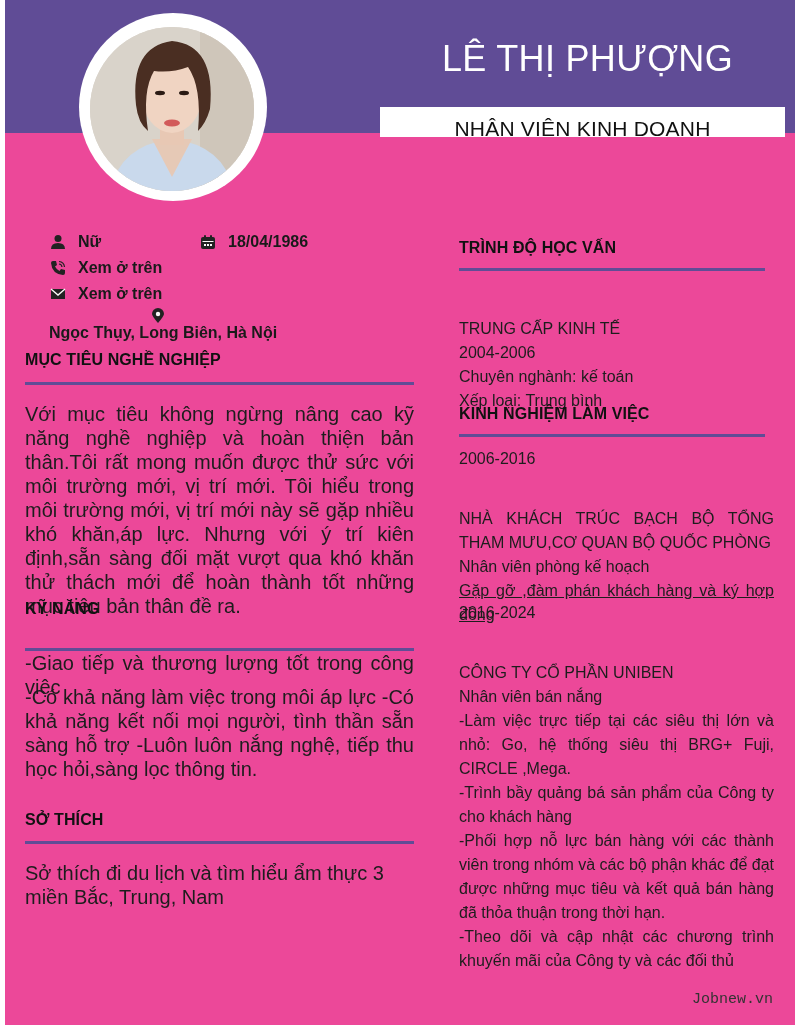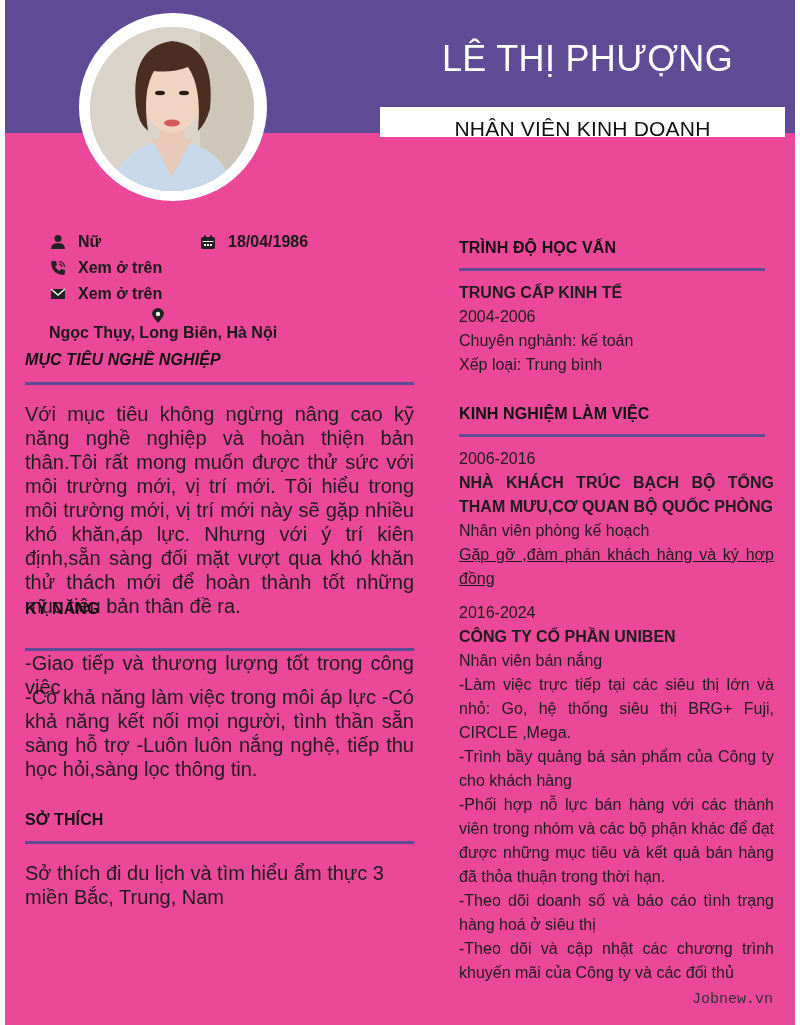--- a/index.html
+++ b/index.html
@@ -21,21 +21,21 @@
     .contact { position: absolute; left: 44px; top: 230px; width: 380px; font-size: 16px; font-weight: 600; }
     .contact-row { position: absolute; left: 0; height: 24px; display: flex; align-items: center; }
     .contact-row .ic { width: 18px; height: 18px; margin-right: 11px; display: inline-flex; align-items: center; justify-content: center; }
     .contact-row .ic svg { width: 16px; height: 16px; fill: #222; }
 
     .section { position: absolute; }
     .sec-title { font-size: 16px; font-weight: 700; color: #111; letter-spacing: 0.1px; }
     .sec-line { position: absolute; height: 3px; background: #604c96; }
     .para { font-size: 20px; line-height: 24px; color: #1d1d1d; text-align: justify; }
     .rtext { font-size: 16px; line-height: 24px; color: #1d1d1d; }
-    .bold { font-weight: 700; }
+    .bold { font-weight: 400; margin-top: 36px; }
     .watermark { position: absolute; right: 22px; top: 991px; font-family: "Liberation Mono", "DejaVu Sans Mono", monospace;
                  font-size: 15px; color: #333; }
   </style>
 </head>
 <body>
 
 <div class="page">
 
   <div class="header"></div>
   <div class="name">LÊ THỊ PHƯỢNG</div>
@@ -105,21 +105,21 @@
       <span class="ic">
         <svg viewBox="0 0 16 16">
             <path d="M8 15 Q2 8 2 6 A6 6 0 0 1 14 6 Q14 8 8 15 Z"></path>
             <circle cx="8" cy="6" r="2.2" fill="#faf9f8"></circle>
           </svg>
       </span>
       <span>Ngọc Thụy, Long Biên, Hà Nội</span>
     </div>
   </div>
 
-  <div class="section" style="left:20px; top:351px; width:390px;font-style:italic;">
+  <div class="section" style="left:20px; top:351px; width:390px;">
     <div class="sec-title">MỤC TIÊU NGHỀ NGHIỆP</div>
   </div>
   <div class="sec-line" style="left:20px; top:382px; width:389px;"></div>
   <div class="para" style="position:absolute; left:20px; top:402px; width:389px;">Với mục tiêu không ngừng nâng cao kỹ năng nghề nghiệp và hoàn thiện bản thân.Tôi rất mong muốn được thử sức với môi trường mới, vị trí mới. Tôi hiểu trong môi trường mới, vị trí mới này sẽ gặp nhiều khó khăn,áp lực. Nhưng với ý trí kiên định,sẵn sàng đối mặt vượt qua khó khăn thử thách mới để hoàn thành tốt những mục tiêu bản thân đề ra.</div>
 
   <div class="section" style="left:20px; top:600px; width:390px;">
     <div class="sec-title">KỸ NĂNG</div>
   </div>
   <div class="sec-line" style="left:20px; top:648px; width:389px;"></div>
   <div class="para" style="position:absolute; left:20px; top:651px; width:389px;">-Giao tiếp và thương lượng tốt trong công việc</div>
@@ -154,18 +154,17 @@
     <div style="text-align:justify;text-decoration:underline;">Gặp gỡ ,đàm phán khách hàng và ký hợp đồng</div>
   </div>
 
   <div class="rtext" style="position:absolute; left:454px; top:601px; width:315px;">
     <div>2016-2024</div>
     <div class="bold">CÔNG TY CỔ PHẦN UNIBEN</div>
     <div>Nhân viên bán nắng</div>
     <div style="text-align:justify;">-Làm việc trực tiếp tại các siêu thị lớn và nhỏ: Go, hệ thống siêu thị BRG+ Fuji, CIRCLE ,Mega.</div>
     <div style="text-align:justify;">-Trình bầy quảng bá sản phẩm của Công ty cho khách hàng</div>
     <div style="text-align:justify;">-Phối hợp nỗ lực bán hàng với các thành viên trong nhóm và các bộ phận khác để đạt được những mục tiêu và kết quả bán hàng đã thỏa thuận trong thời hạn.</div>
-    <div style="text-align:justify;">-Theo dõi doanh số và báo cáo tình trạng hàng hoá ở siêu thị</div>
     <div style="text-align:justify;">-Theo dõi và cập nhật các chương trình khuyến mãi của Công ty và các đối thủ</div>
   </div>
 
   <div class="watermark">Jobnew.vn</div>
 </div>
 
 </body></html>

